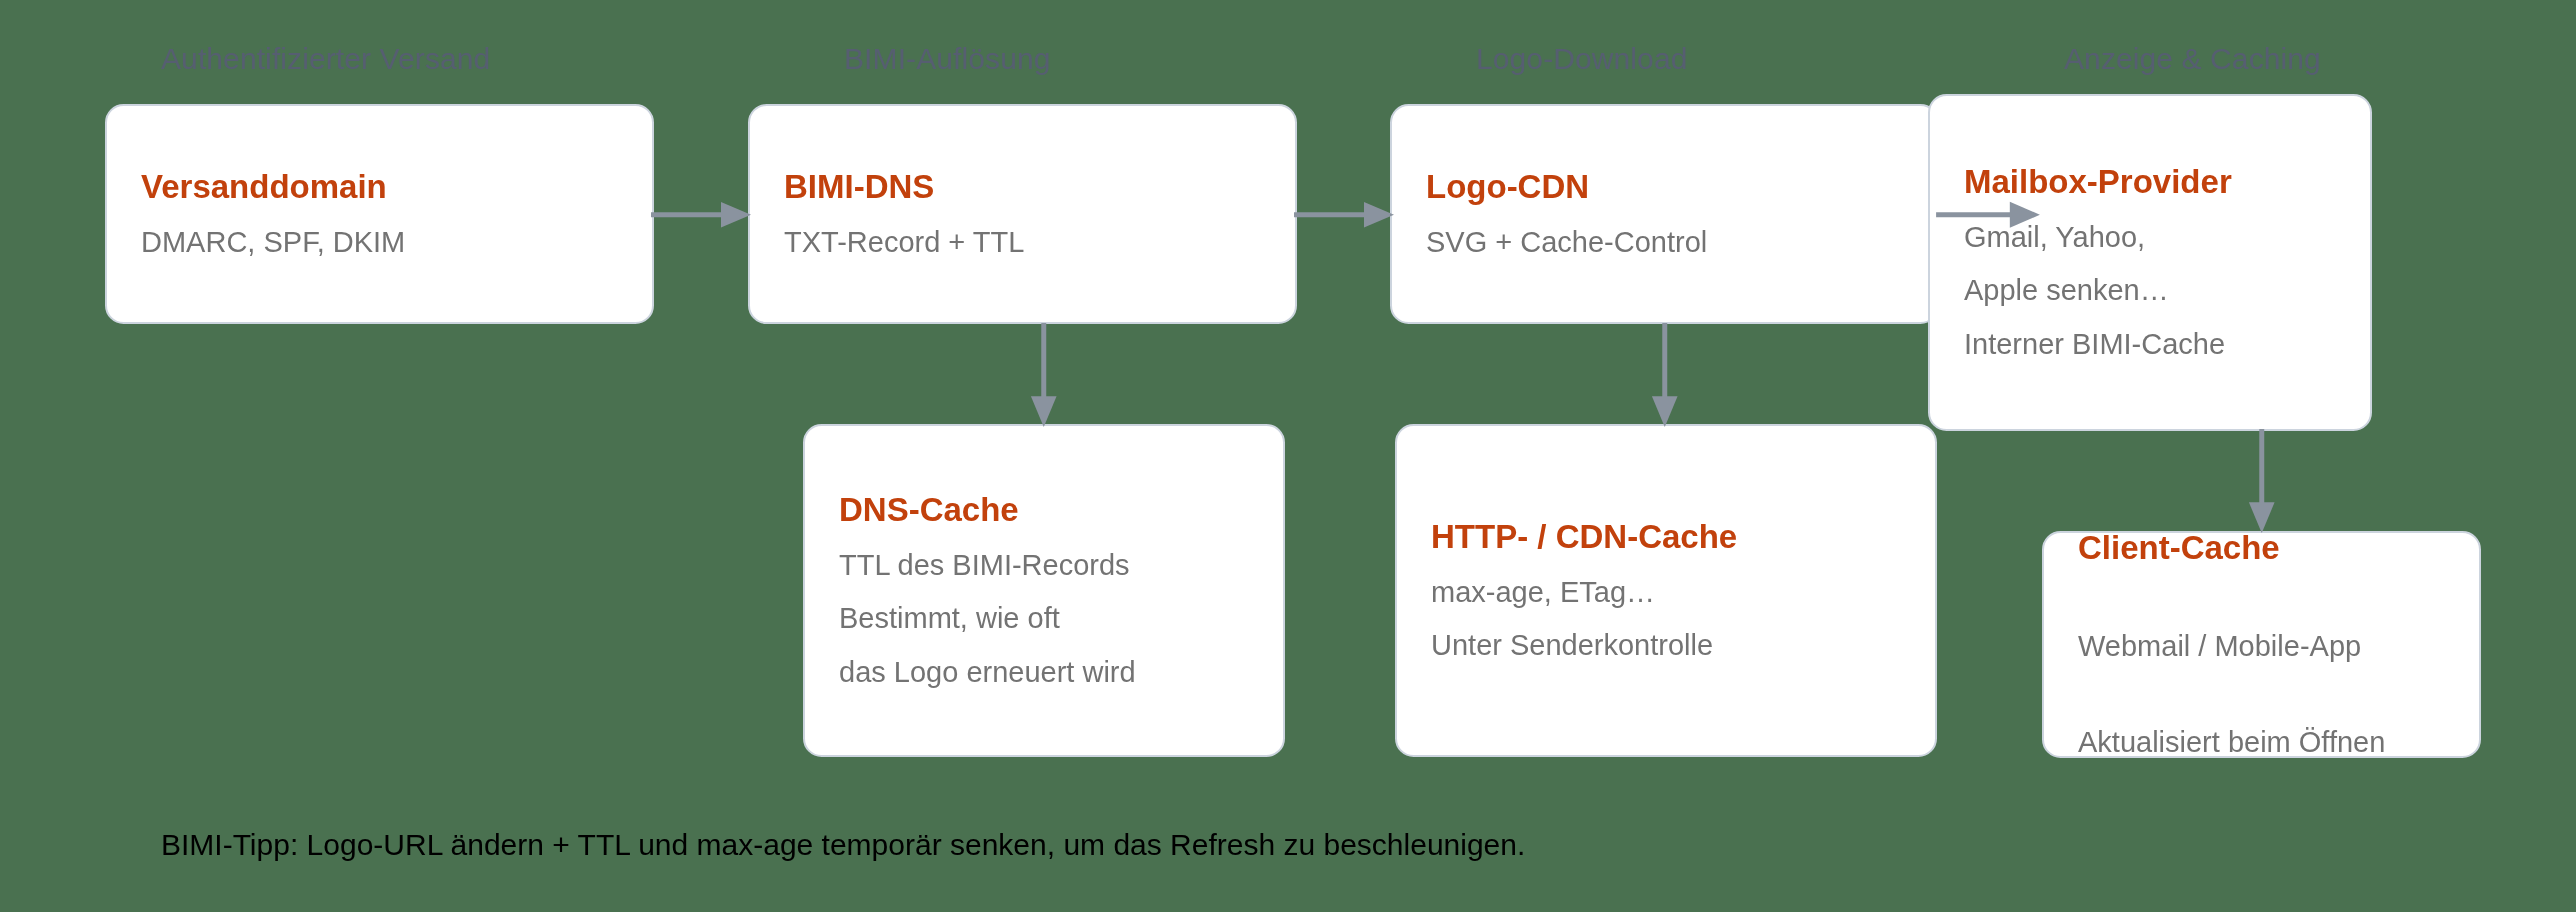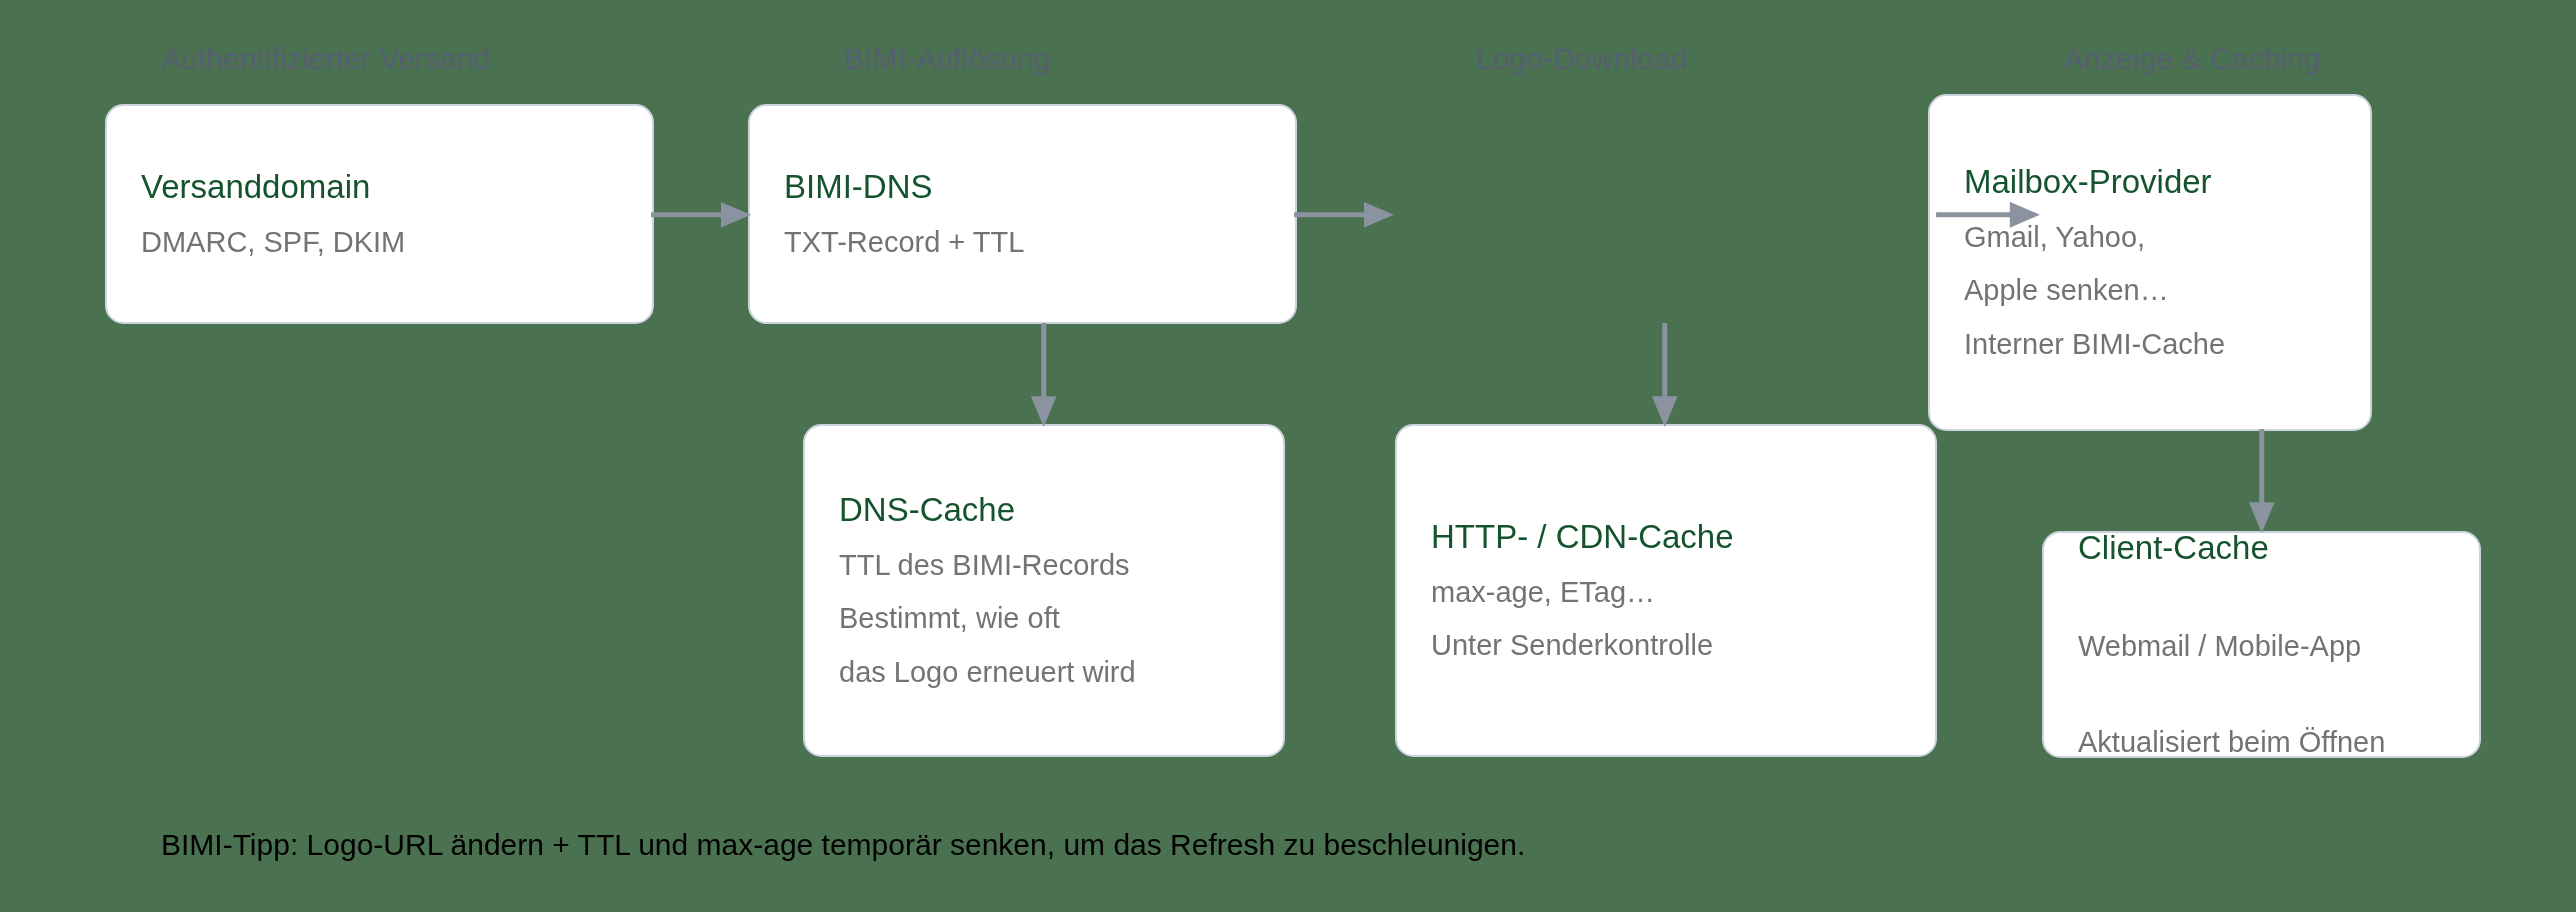--- a/index.html
+++ b/index.html
@@ -40,22 +40,22 @@
     border: 2.9px solid #ccd4de;
     border-radius: 18.6px;
     padding: 0 34px;
     display: flex;
     flex-direction: column;
     justify-content: center;
     align-items: flex-start;
   }
   .card-title {
     font-size: 33px;
-    font-weight: 400;
-    color: #14532d;
+    font-weight: 700;
+    color: #c2410c;
     line-height: 1.1;
     margin: 0 0 21.5px 0;
     white-space: nowrap;
   }
   .card-line {
     font-size: 29px;
     font-weight: 400;
     color: #737373;
     line-height: 1.1;
     margin: 0 0 21.5px 0;
@@ -95,20 +95,24 @@
   <div class="card" style="left:105px; top:104px; width:549px; height:220px;">
     <div class="card-title">Versanddomain</div>
     <div class="card-line">DMARC, SPF, DKIM</div>
   </div>
 
   <div class="card" style="left:748px; top:104px; width:549px; height:220px;">
     <div class="card-title">BIMI-DNS</div>
     <div class="card-line">TXT-Record + TTL</div>
   </div>
 
+  <div class="card" style="left:1390px; top:104px; width:549px; height:220px;">
+    <div class="card-title">Logo-CDN</div>
+    <div class="card-line">SVG + Cache-Control</div>
+  </div>
 
   <div class="card" style="left:1928px; top:94px; width:444px; height:337px;">
     <div class="card-title">Mailbox-Provider</div>
     <div class="card-line">Gmail, Yahoo,</div>
     <div class="card-line">Apple senken…</div>
     <div class="card-line">Interner BIMI-Cache</div>
   </div>
 
   <div class="card" style="left:803px; top:424px; width:482px; height:333px;">
     <div class="card-title">DNS-Cache</div>

